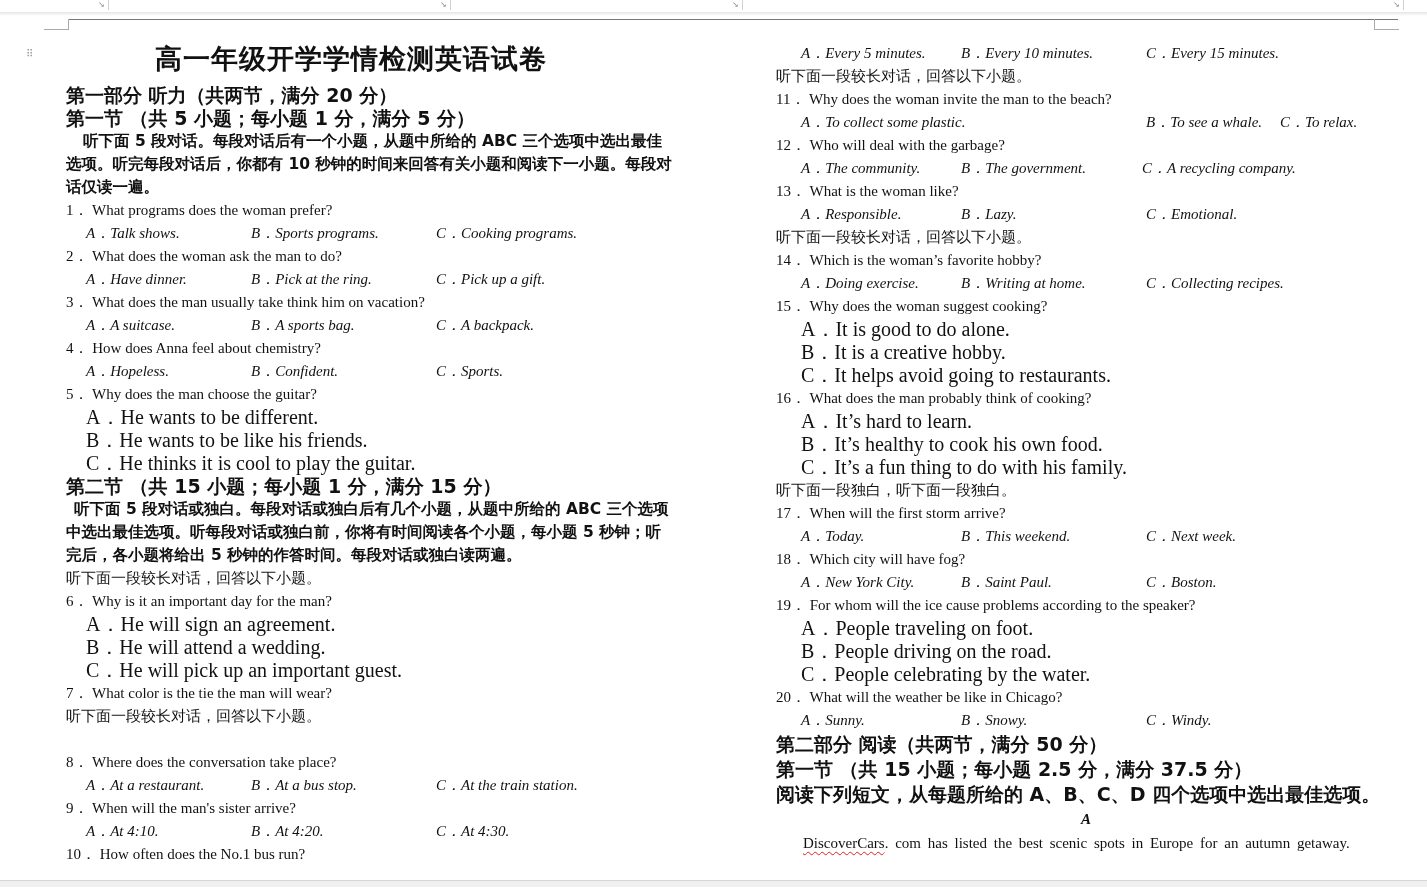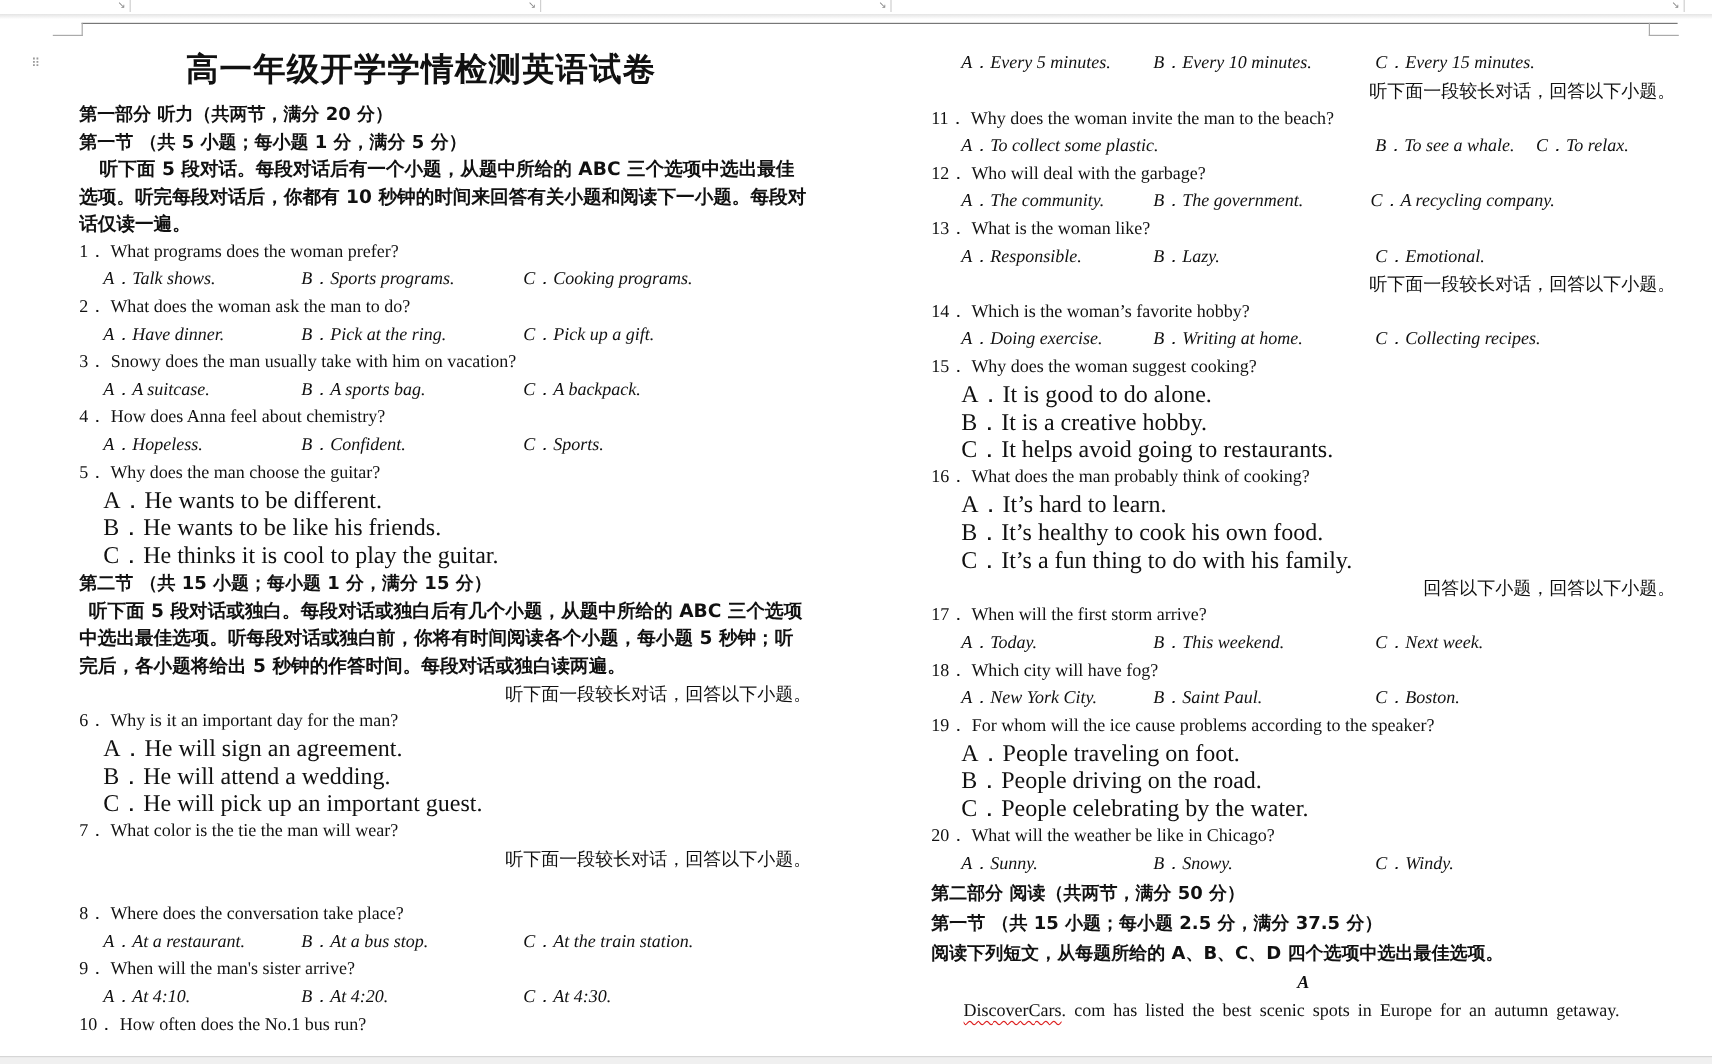--- a/index.html
+++ b/index.html
@@ -10,23 +10,23 @@
   .ruler .vline{position:absolute;top:0;width:1px;height:10px;background:#d0d0d0;}
   .shadow{position:absolute;left:0;top:12px;width:1427px;height:4px;background:linear-gradient(#e6e6e6,#fff);}
   .header-line{position:absolute;left:68px;top:19px;width:1330px;height:1px;background:#777;}
   .corner-l{position:absolute;left:44px;top:19px;width:24px;height:10px;border-right:1px solid #aaa;border-bottom:1px solid #aaa;}
   .corner-r{position:absolute;left:1374px;top:19px;width:24px;height:10px;border-left:1px solid #aaa;border-bottom:1px solid #aaa;}
   .drag{position:absolute;left:26px;top:51px;color:#999;font-size:10px;line-height:5px;letter-spacing:1px;font-family:"DejaVu Sans",sans-serif;}
   .col{position:absolute;top:40px;}
   .left{left:66px;width:610px;}
   .right{left:776px;width:620px;}
   .title{font-family:"DejaVu Serif",serif;font-size:27px;font-weight:bold;text-align:center;height:44px;line-height:38px;margin-left:-40px;letter-spacing:1px;}
-  .h{font-family:"DejaVu Sans",sans-serif;font-weight:bold;font-size:15px;height:23px;line-height:23px;white-space:nowrap;}
+  .h{font-family:"DejaVu Sans",sans-serif;font-weight:bold;font-size:19px;height:23px;line-height:23px;white-space:nowrap;}
   .p{font-family:"DejaVu Sans",sans-serif;font-weight:bold;font-size:15.5px;line-height:23px;}
-  .note{font-family:Liberation Sans, sans-serif;font-size:15px;height:23px;line-height:23px;white-space:nowrap;text-align:right;}
+  .note{font-family:Liberation Serif, serif;font-size:15px;height:23px;line-height:23px;white-space:nowrap;}
   .q{font-size:15px;height:23px;line-height:23px;white-space:nowrap;}
   .opts{font-size:15px;height:23px;line-height:23px;white-space:nowrap;position:relative;font-style:italic;}
   .opts span.o{position:absolute;top:0;}
   .opt1{font-size:20px;height:23px;line-height:23px;white-space:nowrap;padding-left:20px;}
   .blank{height:23px;}
   .center-a{font-style:italic;font-weight:bold;text-align:center;font-size:15px;height:25px;line-height:25px;}
   .passage{font-size:15px;height:23px;line-height:23px;padding-left:27px;white-space:nowrap;word-spacing:3px;}
   .squig{text-decoration:underline wavy #d22;text-decoration-thickness:1px;text-underline-offset:3px;}
   .status{position:absolute;left:0;top:880px;width:1427px;height:7px;background:#f0f0f0;border-top:1px solid #d6d6d6;}
 </style>
@@ -62,21 +62,21 @@
     <span class="o" style="left:370px">C．Cooking programs.</span>
   </div>
 
   <div class="q"><span>2．</span> <span>What does the woman ask the man to do?</span></div>
   <div class="opts">
     <span class="o" style="left:20px">A．Have dinner.</span>
     <span class="o" style="left:185px">B．Pick at the ring.</span>
     <span class="o" style="left:370px">C．Pick up a gift.</span>
   </div>
 
-  <div class="q"><span>3．</span> <span>Snowy does the man usually take with him on vacation?</span></div>
+  <div class="q"><span>3．</span> <span>What does the man usually take think him on vacation?</span></div>
   <div class="opts">
     <span class="o" style="left:20px">A．A suitcase.</span>
     <span class="o" style="left:185px">B．A sports bag.</span>
     <span class="o" style="left:370px">C．A backpack.</span>
   </div>
 
   <div class="q"><span>4．</span> <span>How does Anna feel about chemistry?</span></div>
   <div class="opts">
     <span class="o" style="left:20px">A．Hopeless.</span>
     <span class="o" style="left:185px">B．Confident.</span>
@@ -157,21 +157,21 @@
 
   <div class="q"><span>15．</span> <span>Why does the woman suggest cooking?</span></div>
   <div class="opt1" style="padding-left:25px">A．It is good to do alone.</div>
   <div class="opt1" style="padding-left:25px">B．It is a creative hobby.</div>
   <div class="opt1" style="padding-left:25px">C．It helps avoid going to restaurants.</div>
 
   <div class="q"><span>16．</span> <span>What does the man probably think of cooking?</span></div>
   <div class="opt1" style="padding-left:25px">A．It’s hard to learn.</div>
   <div class="opt1" style="padding-left:25px">B．It’s healthy to cook his own food.</div>
   <div class="opt1" style="padding-left:25px">C．It’s a fun thing to do with his family.</div>
-  <div class="note">回答以下小题，回答以下小题。</div>
+  <div class="note">听下面一段独白，听下面一段独白。</div>
 
   <div class="q"><span>17．</span> <span>When will the first storm arrive?</span></div>
   <div class="opts">
     <span class="o" style="left:25px">A．Today.</span>
     <span class="o" style="left:185px">B．This weekend.</span>
     <span class="o" style="left:370px">C．Next week.</span>
   </div>
 
   <div class="q"><span>18．</span> <span>Which city will have fog?</span></div>
   <div class="opts">

